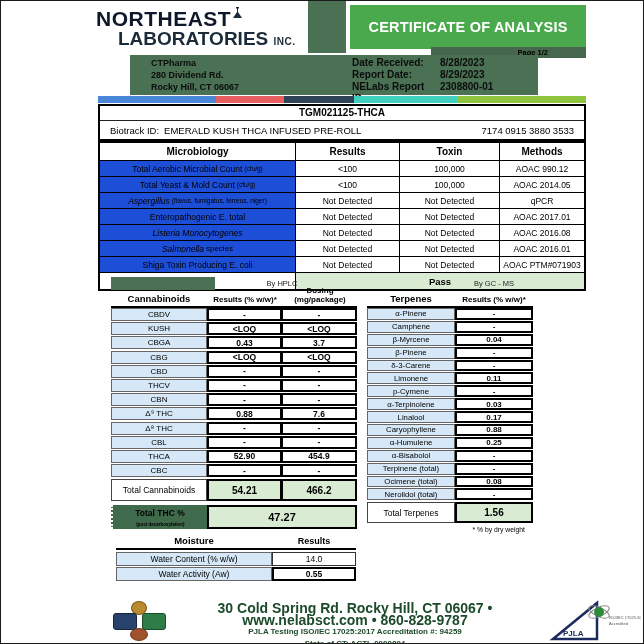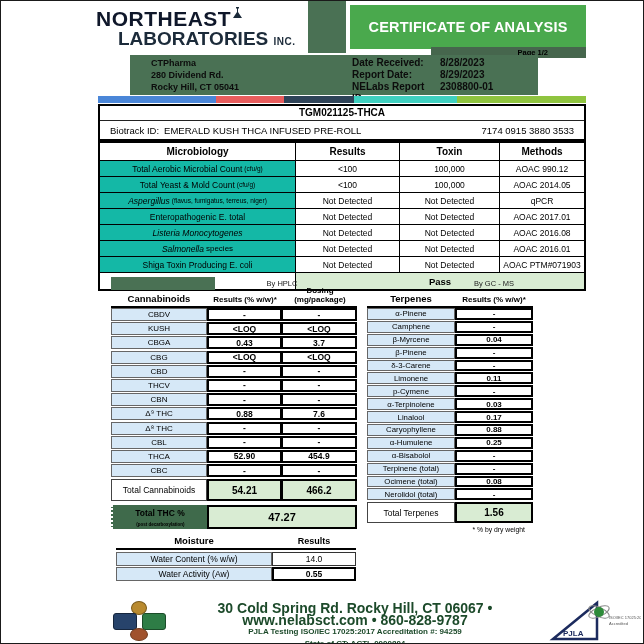--- a/index.html
+++ b/index.html
@@ -35,21 +35,21 @@
   .tgm-r2 .bt-label { margin-right:5px; }
   .tgm-r2 .bt-name { font-weight:500; }
   .tgm-r2 .bt-num { margin-left:auto; }
 
   
   .micro { position:absolute; left:97px; top:140px; width:488px; border:2px solid #000; font-size:8.5px; }
   .mrow { display:flex; border-bottom:1px solid #000; align-items:stretch; }
   .mrow:last-child { border-bottom:none; }
   .mc { display:flex; align-items:center; justify-content:center; text-align:center; height:15px; border-right:1px solid #000; }
   .mc:last-child { border-right:none; }
-  .mc1 { width:196px; background:#14b8a6; }
+  .mc1 { width:196px; background:#1d4ed8; }
   .mc2 { width:104px; } .mc3 { width:100px; } .mc4 { width:84px; }
   .mhead .mc { background:#fff; font-weight:bold; font-size:10px; height:17px; }
   .mnote { font-size:6.5px; margin-left:2px; }
   .ital { font-style:italic; }
   .mpass .mc1 { background:#fff; height:16px; }
   .mpass .mcpass { width:288px; background:#d9ecd3; font-weight:bold; font-size:9.5px; height:16px; display:flex; align-items:center; justify-content:center; }
 
   
   .byline { font-size:7.5px; color:#222; text-align:center; }
   .ahead { display:flex; font-weight:bold; border-bottom:2px solid #000; }
@@ -131,21 +131,21 @@
     <div class="logo-l2"><span>LABORATORIES</span>
       <span class="logo-inc">INC.</span></div>
   </div>
   <div class="green-patch"></div>
   <div class="cert-box">CERTIFICATE OF ANALYSIS</div>
   <div class="page-strip">Page 1/2</div>
 
   <div class="address-block">
     <div>CTPharma</div>
     <div>280 Dividend Rd.</div>
-    <div>Rocky Hill, CT 05041</div>
+    <div>Rocky Hill, CT 06067</div>
   </div>
 
   <div class="dates-block">
     <div class="dates-row">
       <span class="dl">Date Received:</span>
       <span>8/28/2023</span>
     </div>
     <div class="dates-row">
       <span class="dl">Report Date:</span>
       <span>8/29/2023</span>

